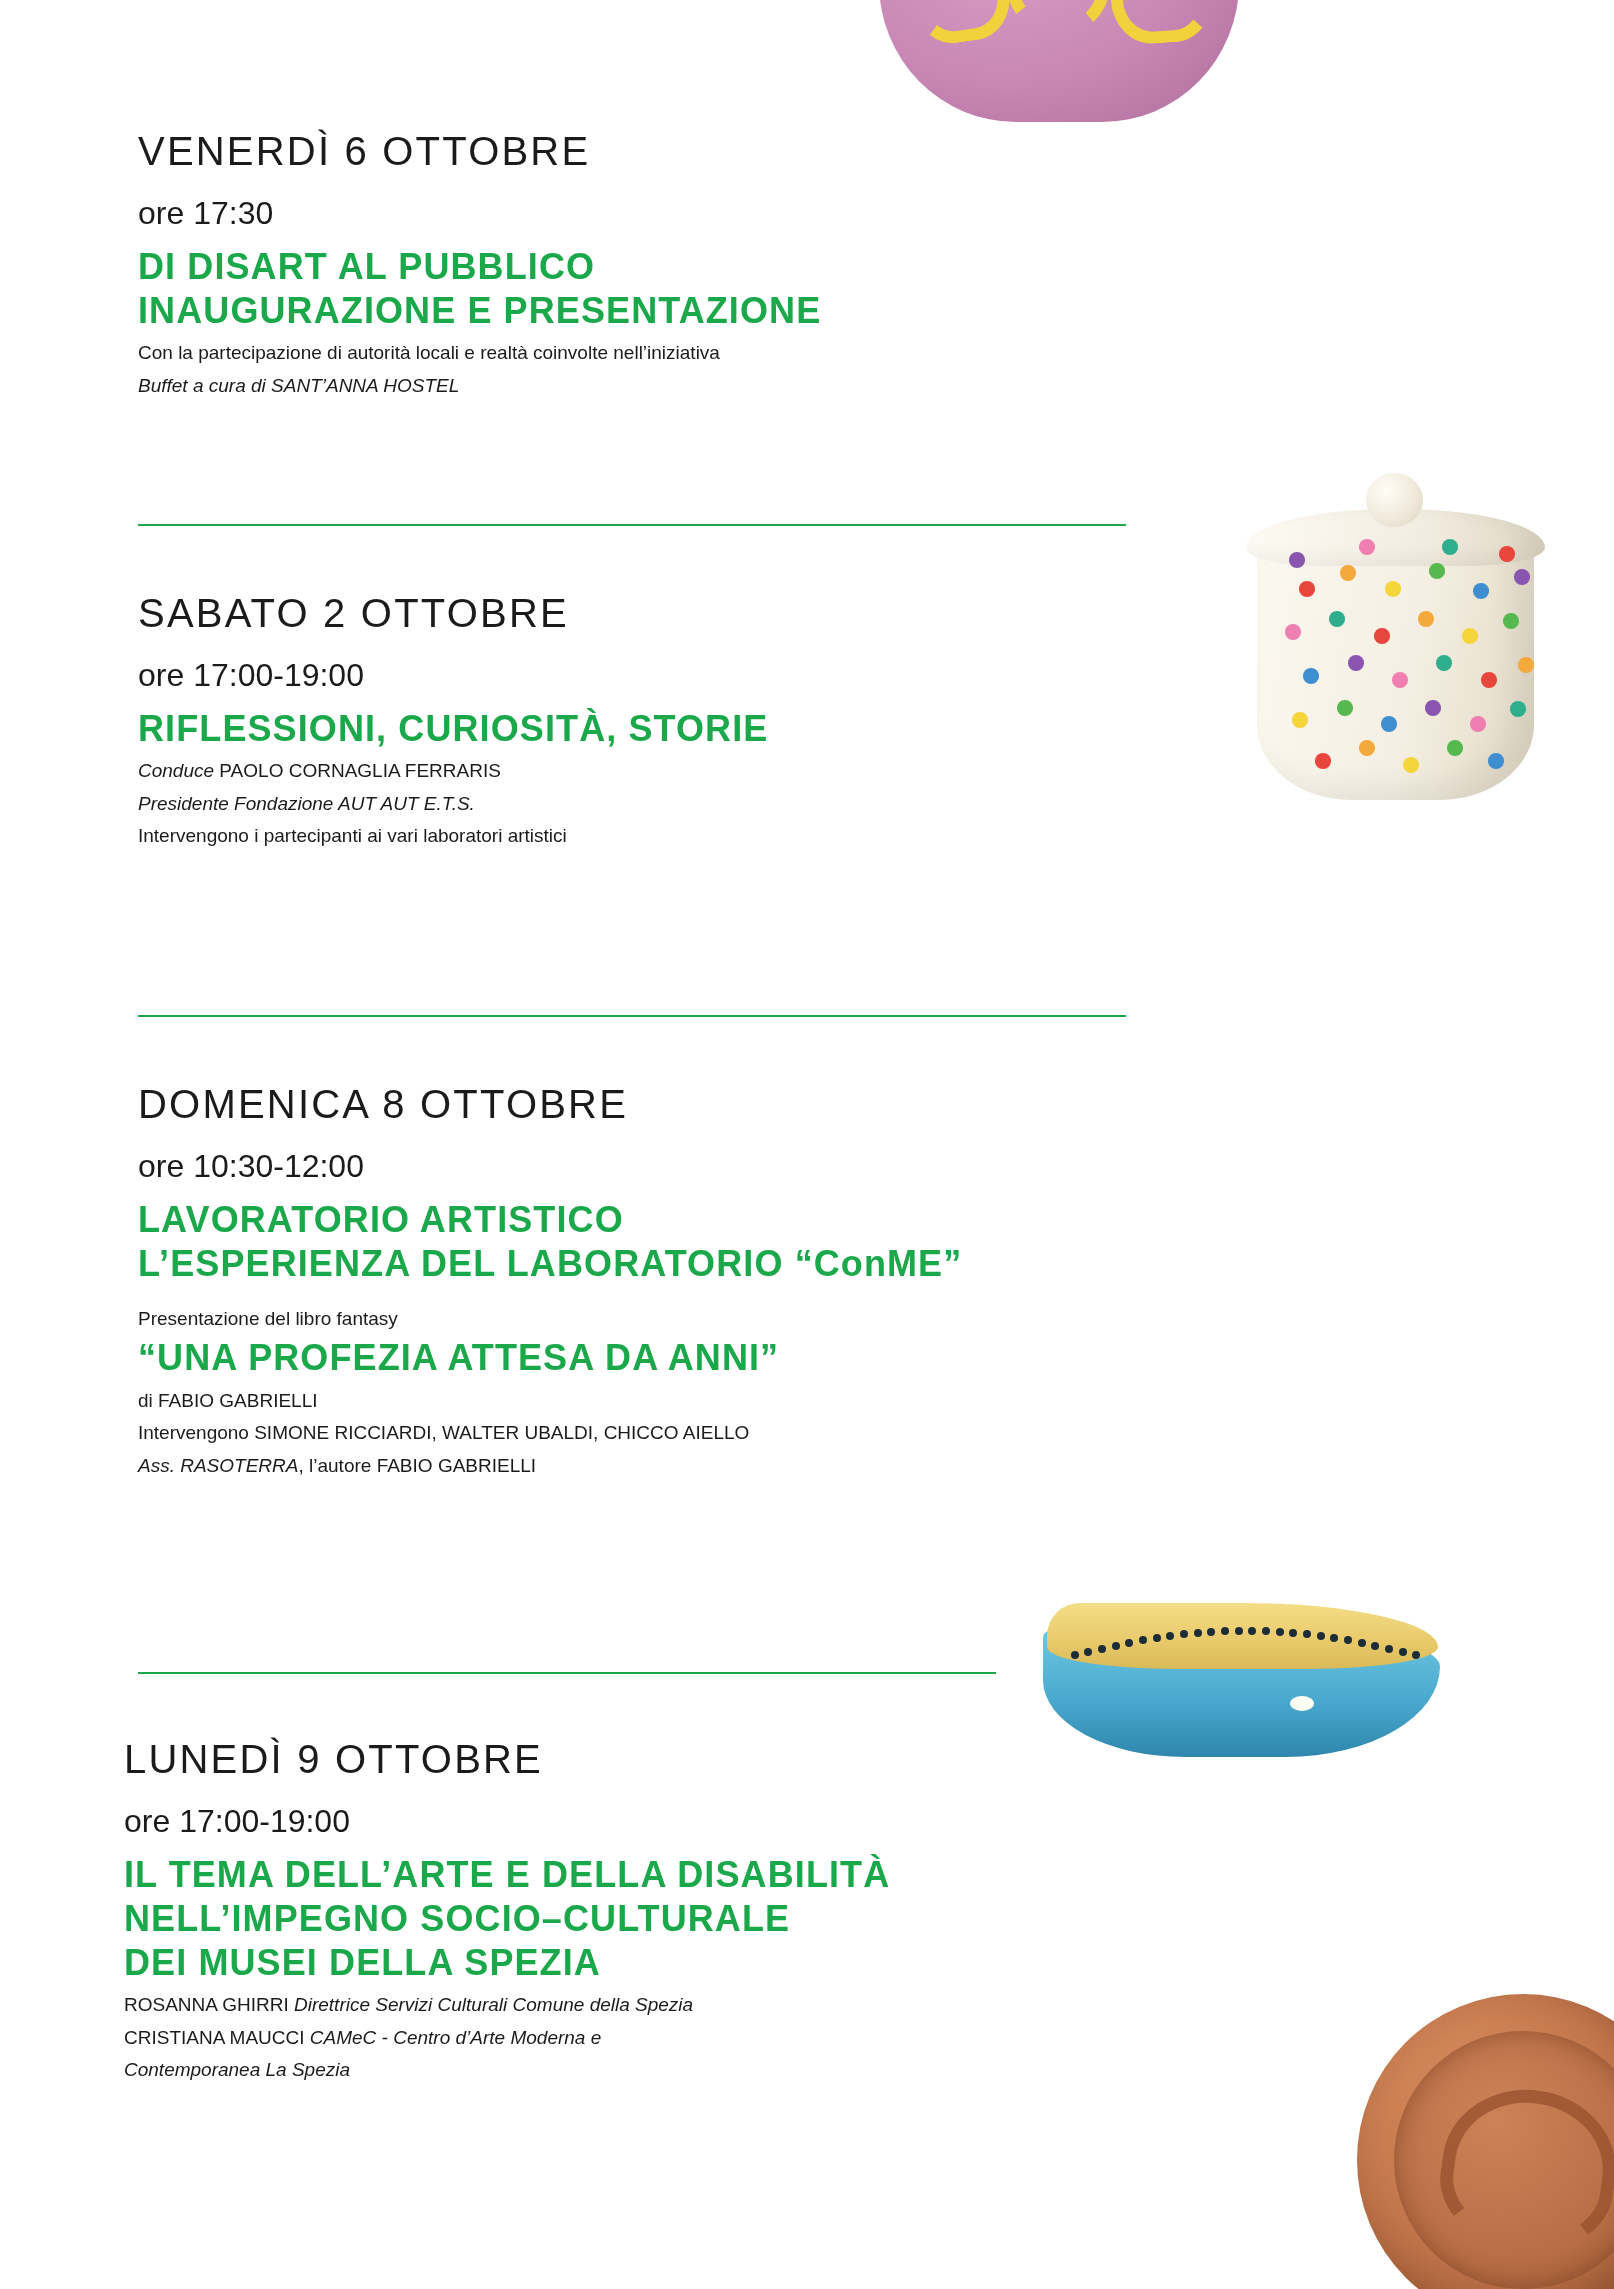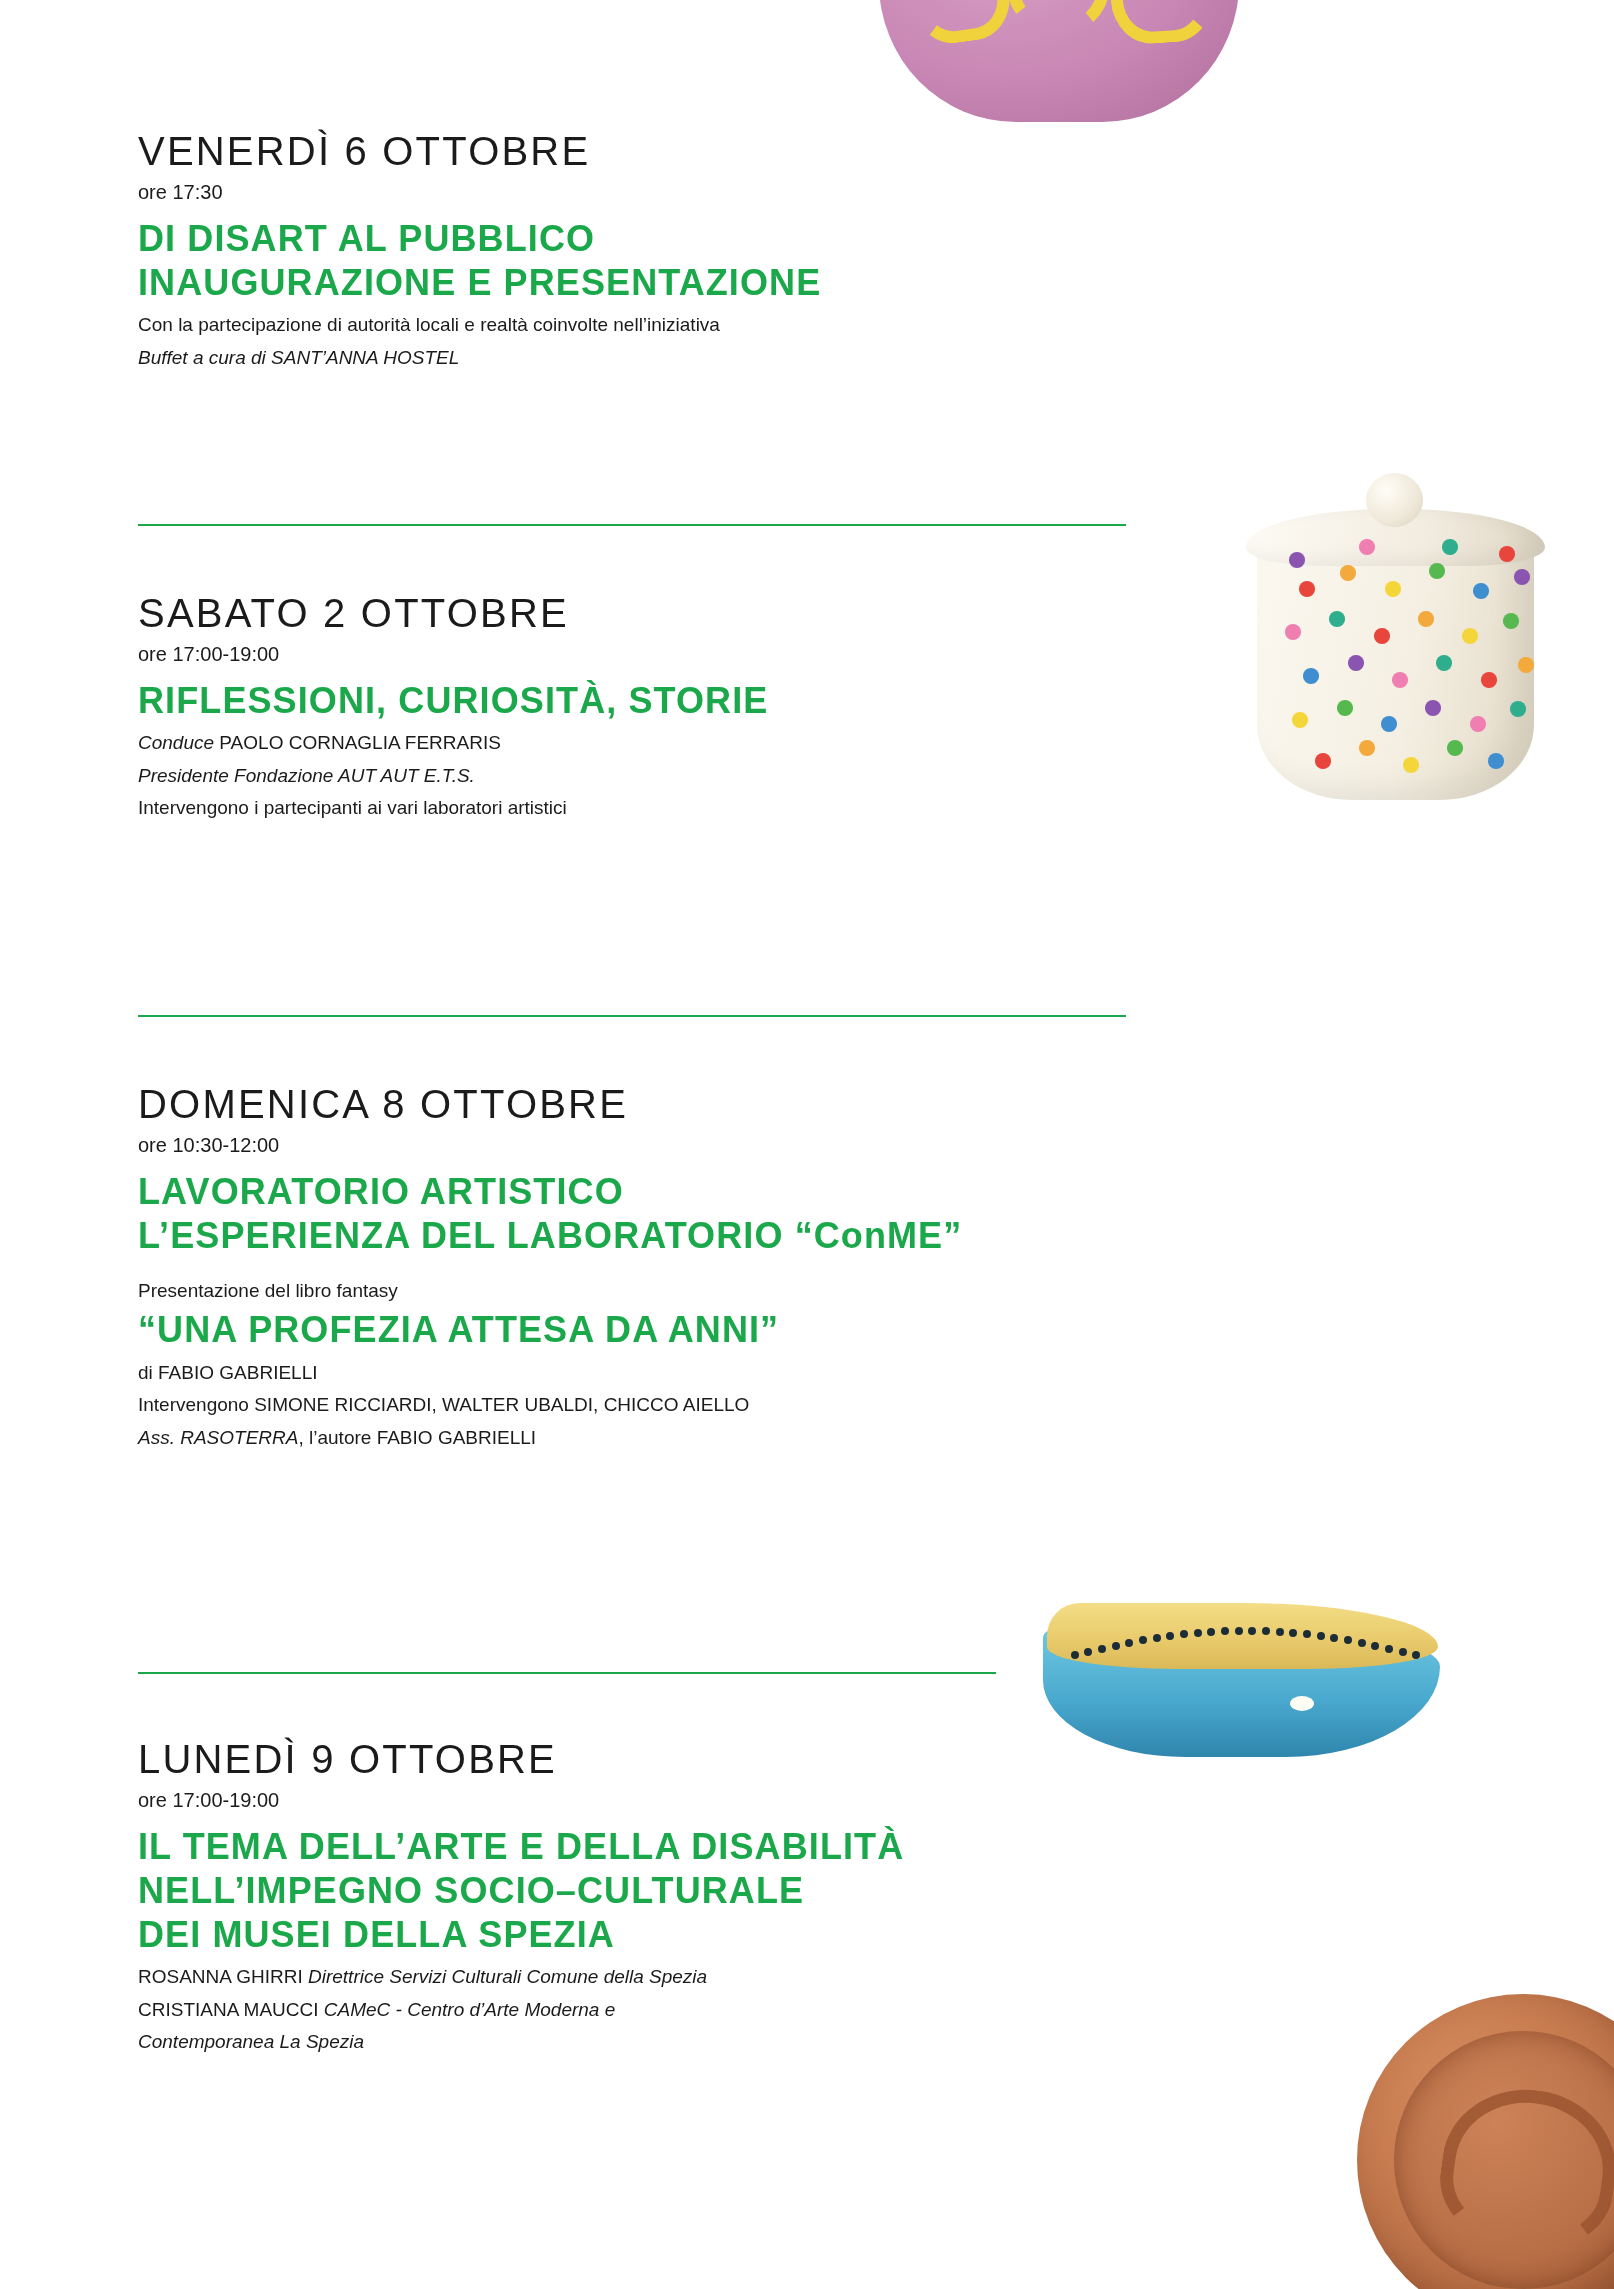--- a/index.html
+++ b/index.html
@@ -106,23 +106,23 @@
   .block { position: absolute; }
 
   .day {
     font-size: 40px;
     letter-spacing: 2.2px;
     color: #1b1b1b;
     font-weight: 400;
     white-space: nowrap;
   }
   .time {
-    font-size: 20px;
+    font-size: 32px;
     color: #1b1b1b;
-    margin-top: 7px;
+    margin-top: 21px;
   }
   .title {
     color: #1aa84a;
     font-weight: bold;
     font-size: 36px;
     letter-spacing: 1.1px;
     line-height: 1.22;
     margin-top: 13px;
   }
   .desc {
@@ -270,21 +270,21 @@
     <div class="title" style="margin-top:5.5px;">“UNA PROFEZIA ATTESA DA ANNI”</div>
     <div class="desc">di FABIO GABRIELLI</div>
     <div class="desc">Intervengono SIMONE RICCIARDI, WALTER UBALDI, CHICCO AIELLO</div>
     <div class="desc">
       <span class="it-inline">Ass. RASOTERRA</span><span>, l’autore FABIO GABRIELLI</span>
     </div>
   </section>
 
   <div class="rule" style="left:138px; top:1672px; width:858px;"></div>
 
-  <section class="block" style="left:138px; top:1737px; width:1237px;">
+  <section class="block" style="left:124px; top:1737px; width:1237px;">
     <div class="day">LUNEDÌ 9 OTTOBRE</div>
     <div class="time">ore 17:00-19:00</div>
     <div class="title">
       <div>IL TEMA DELL’ARTE E DELLA DISABILITÀ</div>
       <div>NELL’IMPEGNO SOCIO–CULTURALE</div>
       <div>DEI MUSEI DELLA SPEZIA</div>
     </div>
     <div class="desc">
       <span>ROSANNA GHIRRI</span>
       <span class="it-inline">Direttrice Servizi Culturali Comune della Spezia</span>

